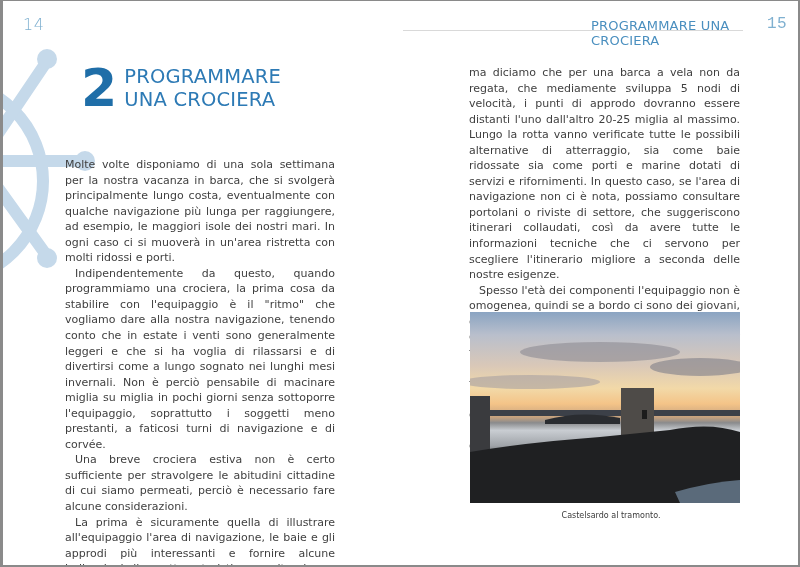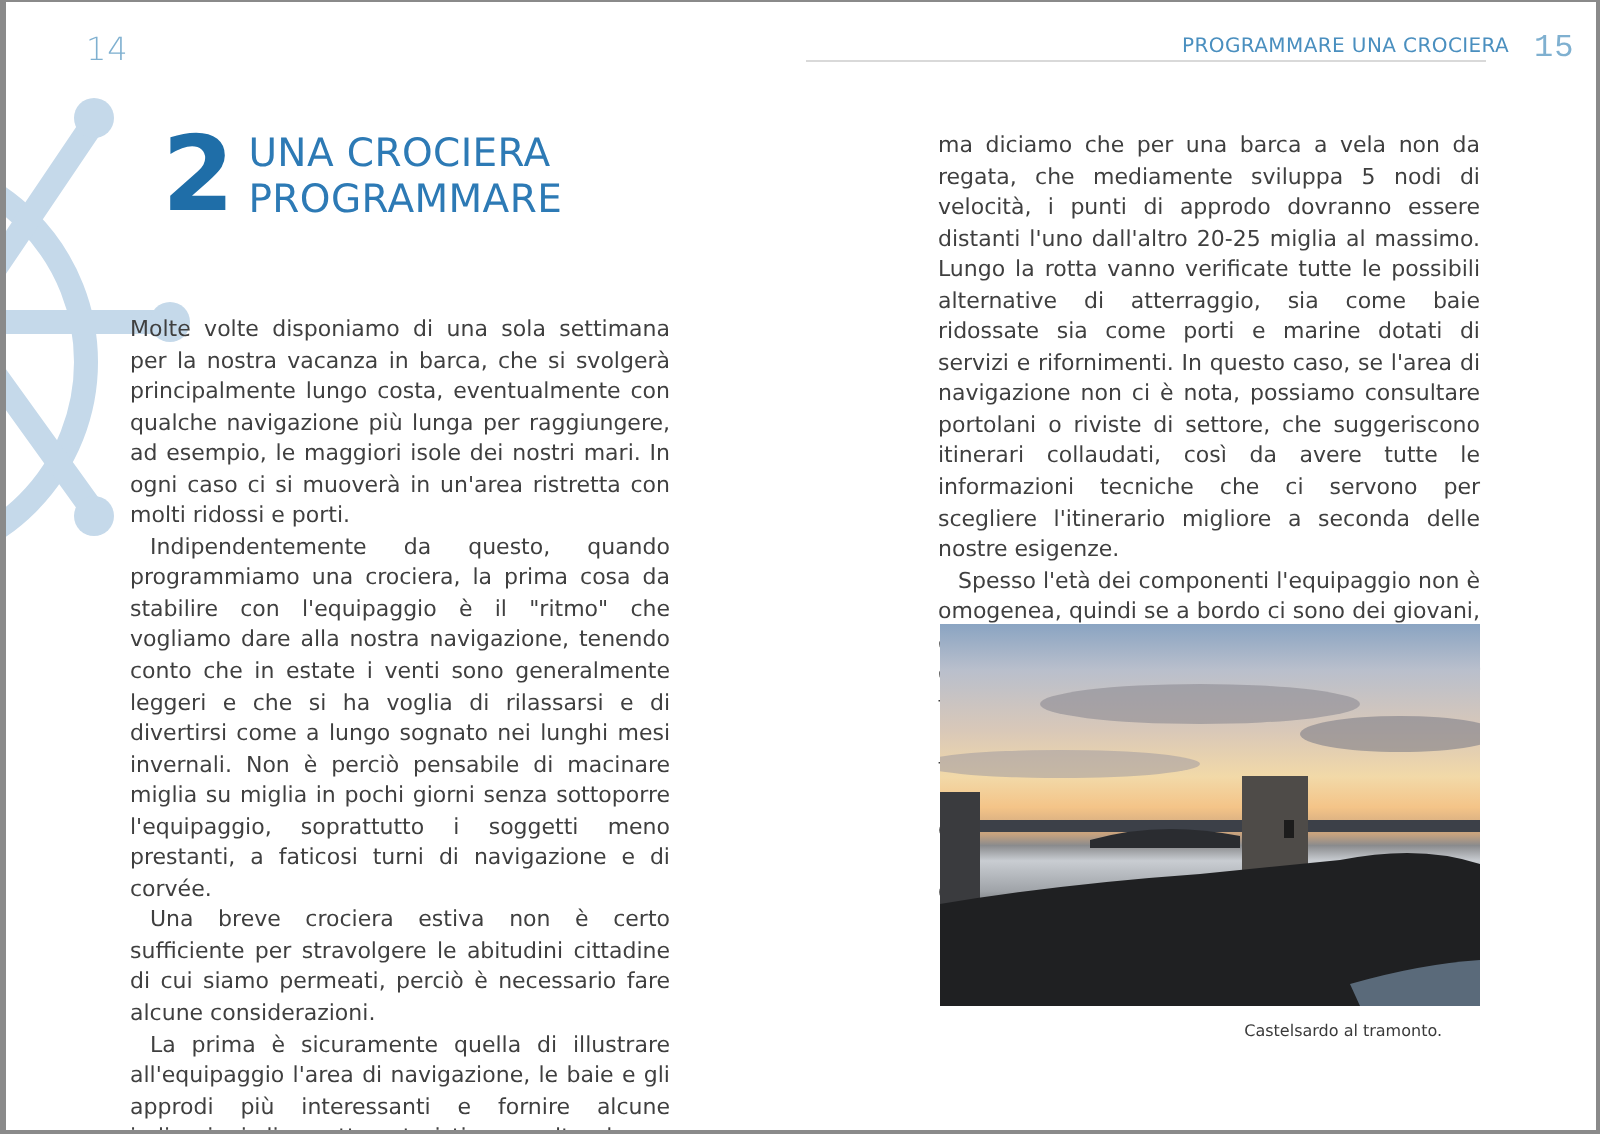--- a/index.html
+++ b/index.html
@@ -7,24 +7,24 @@
     body { font-family: "DejaVu Sans", sans-serif; color: #3a3a3a; position: relative; }
     .spread {
       position: absolute; left: 0; top: 0; width: 800px; height: 567px;
       border: 1px solid #8a8a8a; border-left-width: 3px; border-right-width: 2px; border-bottom-width: 2px;
       background: #fff; overflow: hidden;
     }
     .page-num {
       position: absolute; top: 14px; font-size: 16px; color: #7fb0d0;
       font-family: "DejaVu Sans", sans-serif; font-weight: 300; letter-spacing: 0.5px;
     }
-    .page-num.left { left: 20px; margin-left: 20px; }
+    .page-num.left { left: 20px; }
     .page-num.right { left: 764px; font-family: Liberation Mono, monospace; }
     .running-head {
-      position: absolute; top: 17px; left: 588px; font-size: 10px; color: #4a8fbf;
+      position: absolute; top: 17px; left: 588px; font-size: 13px; color: #4a8fbf;
       letter-spacing: 0.2px;
     }
     .head-rule {
       position: absolute; top: 29px; left: 400px; width: 340px; height: 1px; background: #d9d9d9;
     }
     .wheel { position: absolute; left: 0; top: 40px; width: 95px; height: 230px; }
     .chapter-title {
       position: absolute; left: 78px; top: 62px; display: flex; align-items: center;
     }
     .chapter-num {
@@ -41,21 +41,21 @@
     }
     .col p { text-indent: 10px; }
     .col p.first { text-indent: 0; }
     .col.left { left: 62px; top: 156px; width: 270px; }
     .col.right { left: 466px; top: 64px; width: 271px; }
     .photo {
       position: absolute; left: 467px; top: 311px; width: 270px; height: 191px; overflow: hidden;
       background: linear-gradient(180deg, #8aa4c2 0%, #b9bfcc 12%, #d9c8b8 28%, #f2d9a8 40%, #f4c488 48%, #c7a27e 55%, #8a8b8d 58%, #c9cdd2 62%, #9fa3a8 70%, #2a2b2c 80%, #1c1d1e 100%);
     }
     .caption {
-      position: absolute; left: 448px; top: 510px; width: 270px; text-align: right;
+      position: absolute; left: 473px; top: 510px; width: 270px; text-align: center;
       font-size: 8px; color: #3a3a3a;
     }
   </style>
 </head>
 <body>
 
 <div class="spread">
 
   <div class="page-num left">14</div>
   <div class="running-head">PROGRAMMARE UNA CROCIERA</div>
@@ -72,22 +72,22 @@
     <g fill="#c5d9ea">
       <circle cx="44" cy="18" r="10"></circle>
       <circle cx="82" cy="120" r="10"></circle>
       <circle cx="44" cy="217" r="10"></circle>
     </g>
   </svg>
 
   <div class="chapter-title">
     <div class="chapter-num">2</div>
     <div>
+      <div class="chapter-name">PROGRAMMARE</div>
       <div class="chapter-name">UNA CROCIERA</div>
-      <div class="chapter-name">PROGRAMMARE</div>
     </div>
   </div>
 
   <div class="col left">
     <p class="first">Molte volte disponiamo di una sola settimana per la nostra vacanza in barca, che si svolgerà principalmente lungo costa, eventualmente con qualche navigazione più lunga per raggiungere, ad esempio, le maggiori isole dei nostri mari. In ogni caso ci si muoverà in un'area ristretta con molti ridossi e porti.</p>
     <p>Indipendentemente da questo, quando programmiamo una crociera, la prima cosa da stabilire con l'equipaggio è il "ritmo" che vogliamo dare alla nostra navigazione, tenendo conto che in estate i venti sono generalmente leggeri e che si ha voglia di rilassarsi e di divertirsi come a lungo sognato nei lunghi mesi invernali. Non è perciò pensabile di macinare miglia su miglia in pochi giorni senza sottoporre l'equipaggio, soprattutto i soggetti meno prestanti, a faticosi turni di navigazione e di corvée.</p>
     <p>Una breve crociera estiva non è certo sufficiente per stravolgere le abitudini cittadine di cui siamo permeati, perciò è necessario fare alcune considerazioni.</p>
     <p>La prima è sicuramente quella di illustrare all'equipaggio l'area di navigazione, le baie e gli approdi più interessanti e fornire alcune indicazioni di carattere turistico e culturale; se non si conosce la zona è bene informarsi anche solo sulle riviste turistiche che abbondano di tali segnalazioni. Naturalmente possiamo completare il quadro a bordo consultando le relative carte nautiche con le quali illustrare il percorso nei dettagli.</p>
 
   </div>

